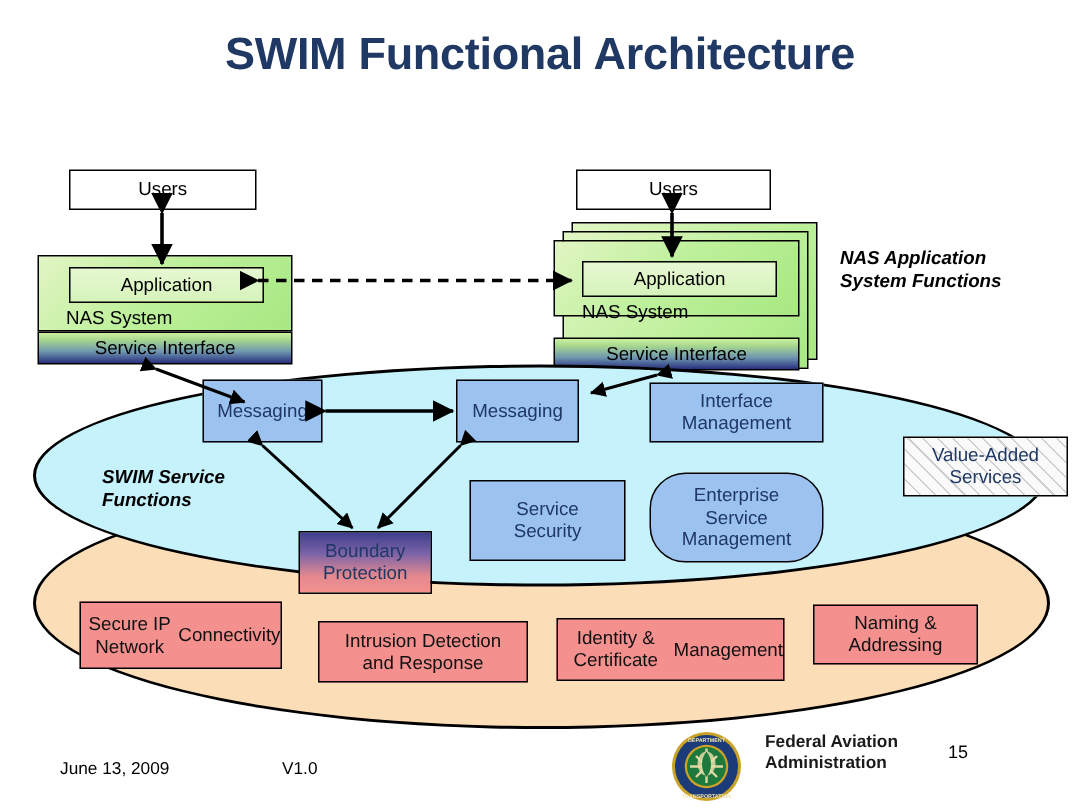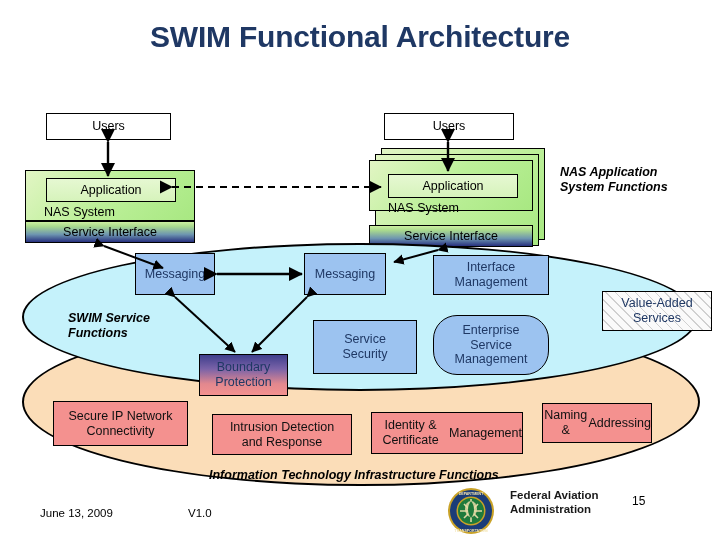--- a/index.html
+++ b/index.html
@@ -238,41 +238,40 @@
     <span>Enterprise</span>
     <span>Service</span>
     <span>Management</span>
   </div>
 
   <div class="box bound-box" style="left:199px; top:354px; width:89px; height:42px; flex-direction:column;">
     <span>Boundary</span>
     <span>Protection</span>
   </div>
 
-  <div class="box bot-box" style="left:53px; top:401px; width:135px; height:45px; flex-direction:column;">
+  <div class="box bot-box" style="left:53px; top:401px; width:135px; height:45px; flex-direction:row;">
     <span>Secure IP Network</span>
     <span>Connectivity</span>
   </div>
 
   <div class="box bot-box" style="left:212px; top:414px; width:140px; height:41px; flex-direction:column;">
     <span>Intrusion Detection</span>
     <span>and Response</span>
   </div>
 
   <div class="box bot-box" style="left:371px; top:412px; width:152px; height:42px; flex-direction:row;">
     <span>Identity &amp; Certificate</span>
     <span>Management</span>
   </div>
 
-  <div class="box bot-box" style="left:542px; top:403px; width:110px; height:40px; flex-direction:row;">
+  <div class="box bot-box" style="left:542px; top:403px; width:110px; height:40px; flex-direction:column;">
     <span>Naming &amp;</span>
     <span>Addressing</span>
   </div>
 
-  <div class="flabel" style="left:209px; top:468px; width:360px;">Information Technology Infrastructure Functions</div>
 
   <svg class="ovl" viewBox="0 0 720 540">
     <defs>
       <marker id="ah" markerWidth="7" markerHeight="7" refX="5.6" refY="3" orient="auto" markerUnits="strokeWidth">
         <path d="M0,0 L6,3 L0,6 z" fill="#000000"></path>
       </marker>
       <marker id="ahs" markerWidth="6" markerHeight="6" refX="4.8" refY="2.6" orient="auto" markerUnits="strokeWidth">
         <path d="M0,0 L5.2,2.6 L0,5.2 z" fill="#000000"></path>
       </marker>
     </defs>

